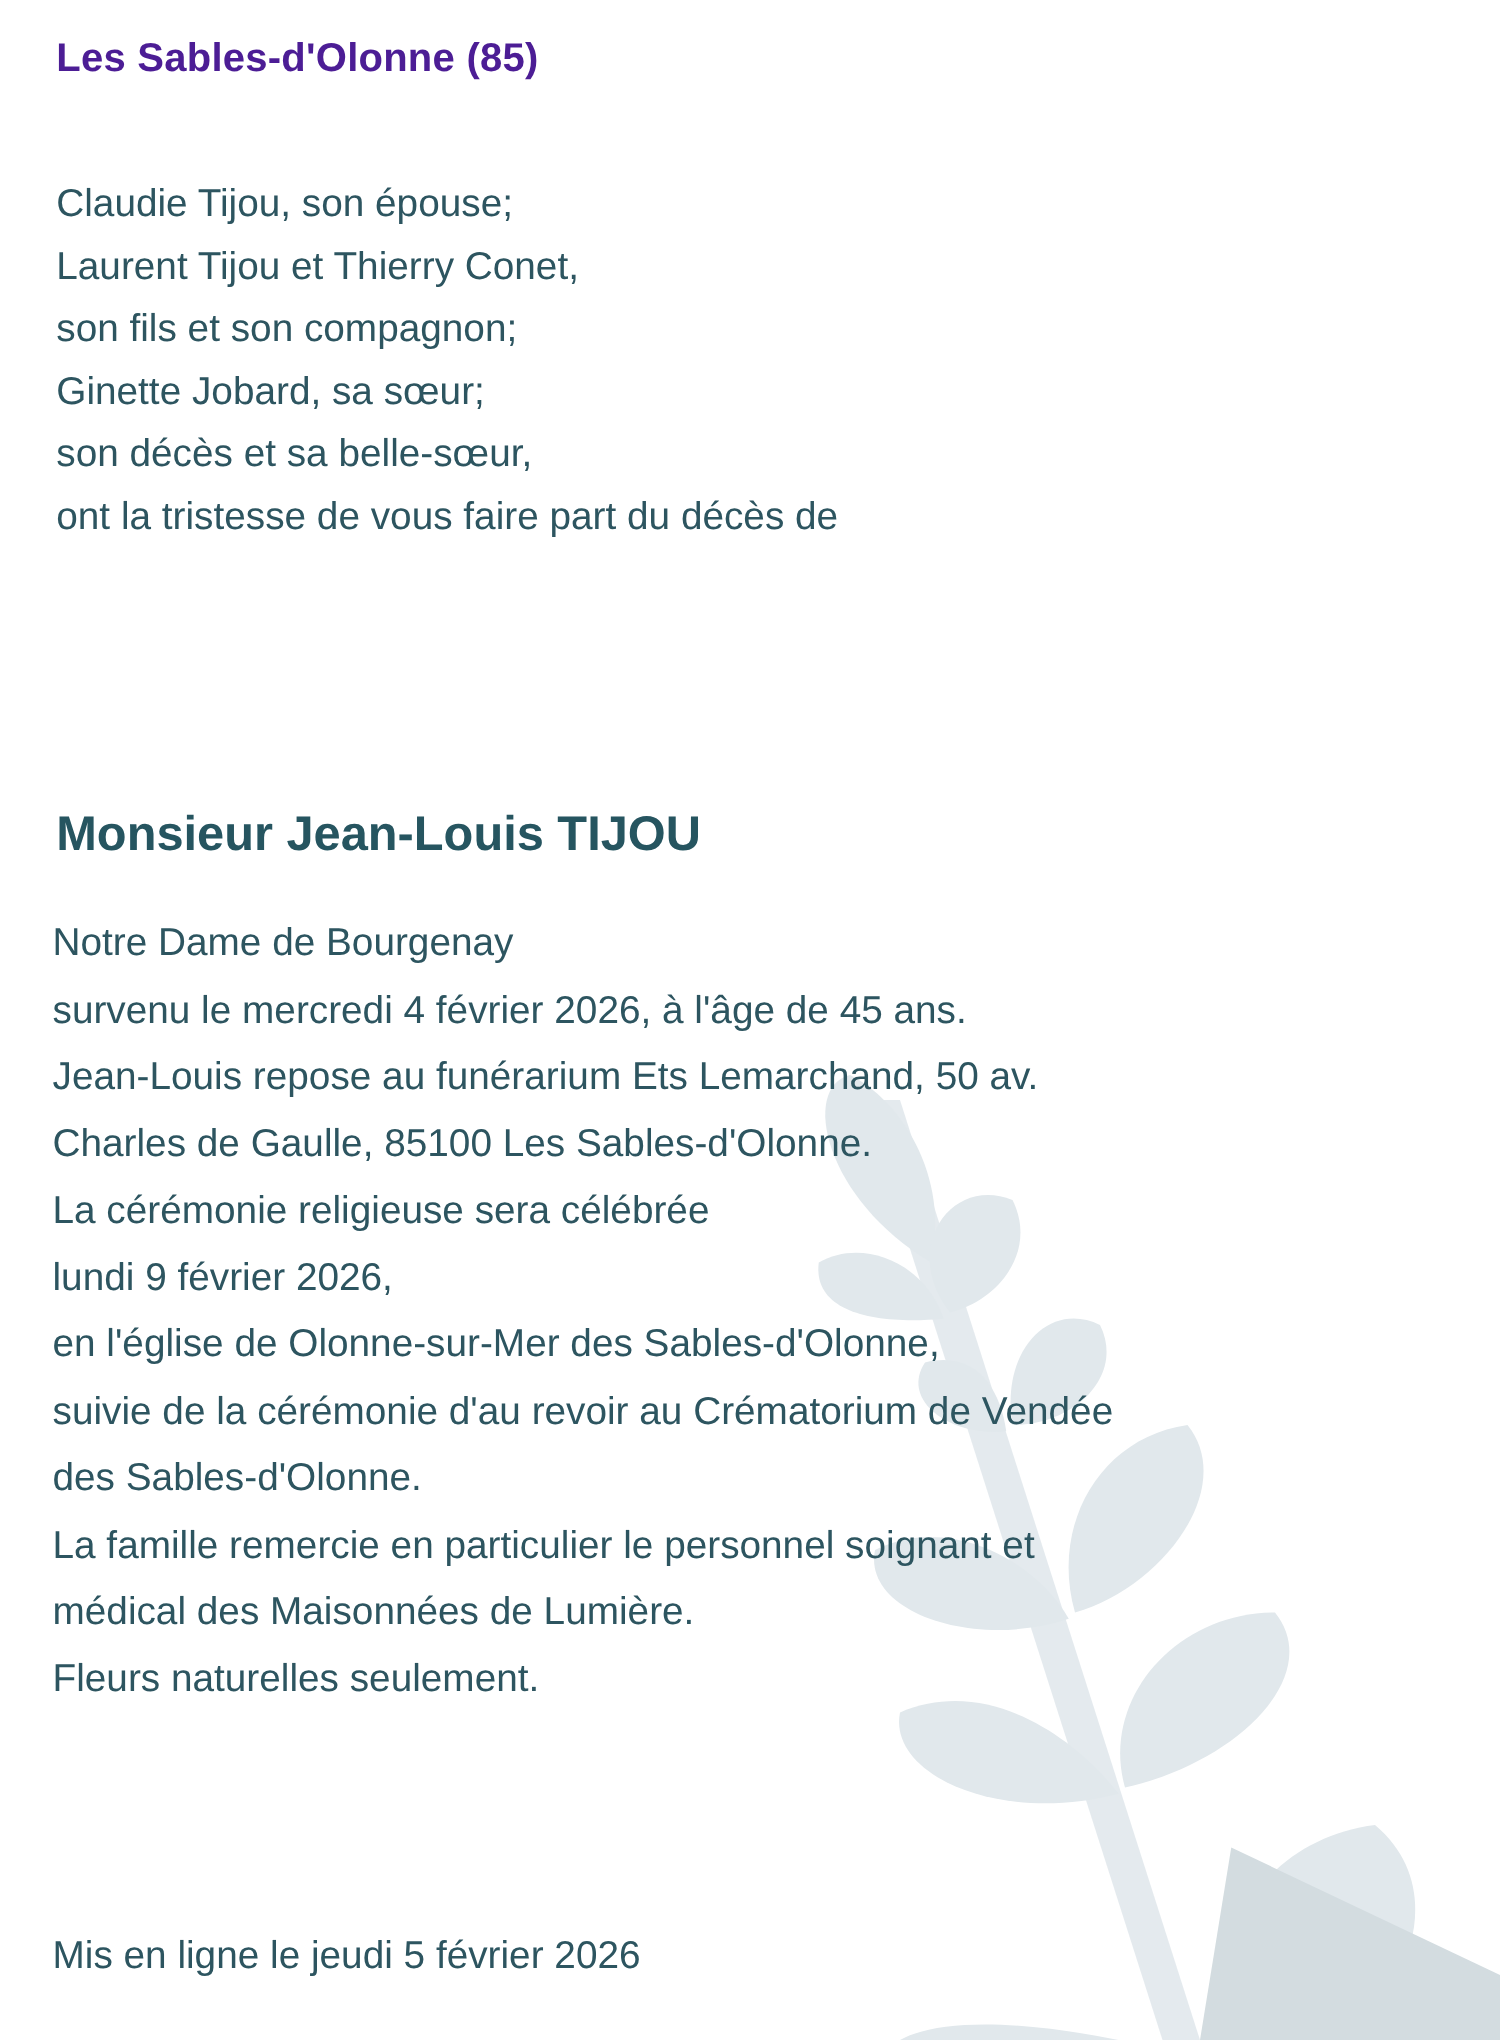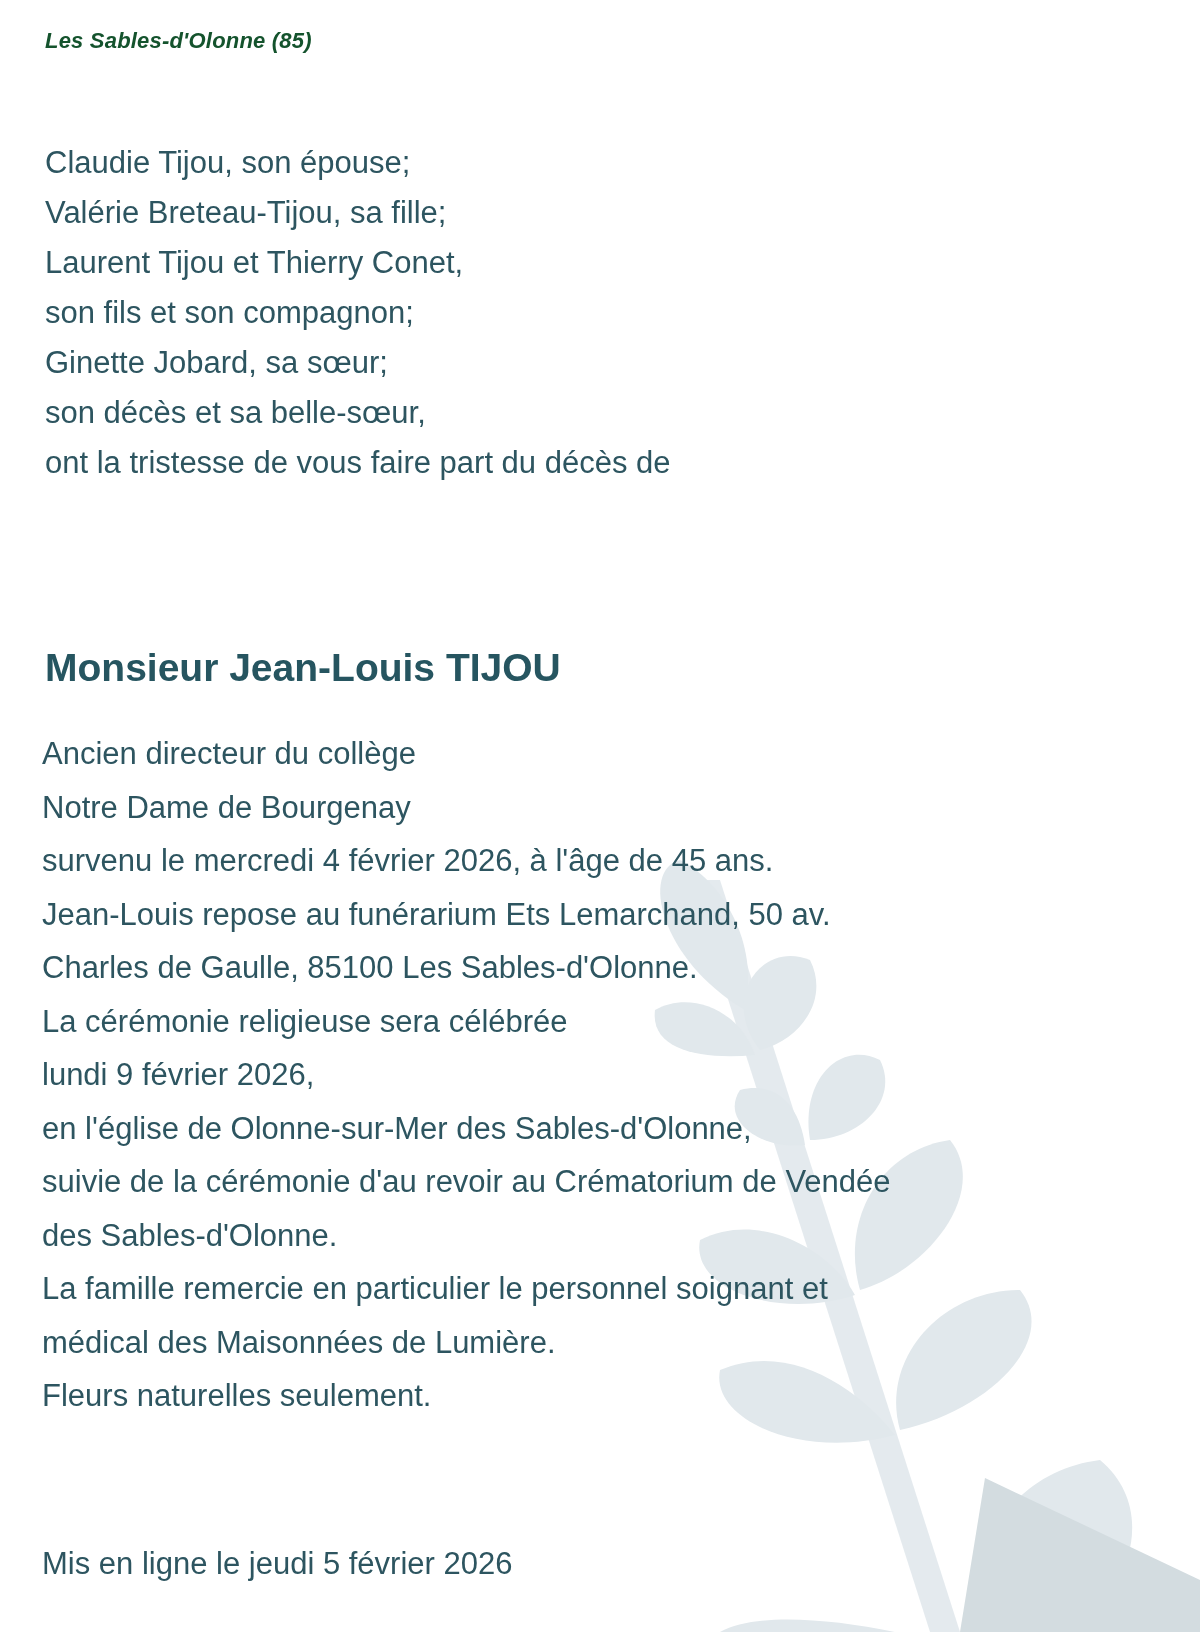--- a/index.html
+++ b/index.html
@@ -4,21 +4,21 @@
 <style>
   html, body { margin:0; padding:0; }
   body {
     width:1200px; height:1632px; background:#ffffff; position:relative; overflow:hidden;
     color:#2d5560; font-family:"Liberation Sans", "DejaVu Sans", sans-serif;
   }
   .leaf-bg { position:absolute; left:0; top:0; width:1200px; height:1632px; z-index:0; }
   .content { position:relative; z-index:1; }
   .location {
     position:absolute; left:45px; top:28px; margin:0;
-    font-size:22px; font-weight:bold; color:#14532d; letter-spacing:0.2px;font-style:italic;
+    font-size:32px; font-weight:bold; color:#4c1d95; letter-spacing:0.2px;
   }
   .family {
     position:absolute; left:45px; top:138px; margin:0; padding:0; list-style:none;
   }
   .family li { font-size:31px; line-height:50px; height:50px; white-space:nowrap; }
   .deceased {
     position:absolute; left:45px; top:646px; margin:0;
     font-size:39px; font-weight:bold; color:#265560;
   }
   .details {
@@ -50,32 +50,30 @@
     <path d="M930 1640 C850 1620 760 1610 720 1632 Z"></path>
   </g>
   <path d="M985 1478 L1200 1580 L1200 1632 L960 1632 Z" fill="#d3dce0"></path>
 </svg>
 
 <div class="content">
   <h2 class="location">Les Sables-d'Olonne (85)</h2>
 
   <ul class="family">
     <li>Claudie Tijou, son épouse;</li>
-    <li>Valérie Breteau-Tijou, sa fille;</li>
     <li>Laurent Tijou et Thierry Conet,</li>
     <li>son fils et son compagnon;</li>
     <li>Ginette Jobard, sa sœur;</li>
     <li>son décès et sa belle-sœur,</li>
     <li>ont la tristesse de vous faire part du décès de</li>
   </ul>
 
   <h1 class="deceased">Monsieur Jean-Louis TIJOU</h1>
 
   <ul class="details">
-    <li>Ancien directeur du collège</li>
     <li>Notre Dame de Bourgenay</li>
     <li>survenu le mercredi 4 février 2026, à l'âge de 45 ans.</li>
     <li>Jean-Louis repose au funérarium Ets Lemarchand, 50 av.</li>
     <li>Charles de Gaulle, 85100 Les Sables-d'Olonne.</li>
     <li>La cérémonie religieuse sera célébrée</li>
     <li>lundi 9 février 2026,</li>
     <li>en l'église de Olonne-sur-Mer des Sables-d'Olonne,</li>
     <li>suivie de la cérémonie d'au revoir au Crématorium de Vendée</li>
     <li>des Sables-d'Olonne.</li>
     <li>La famille remercie en particulier le personnel soignant et</li>

